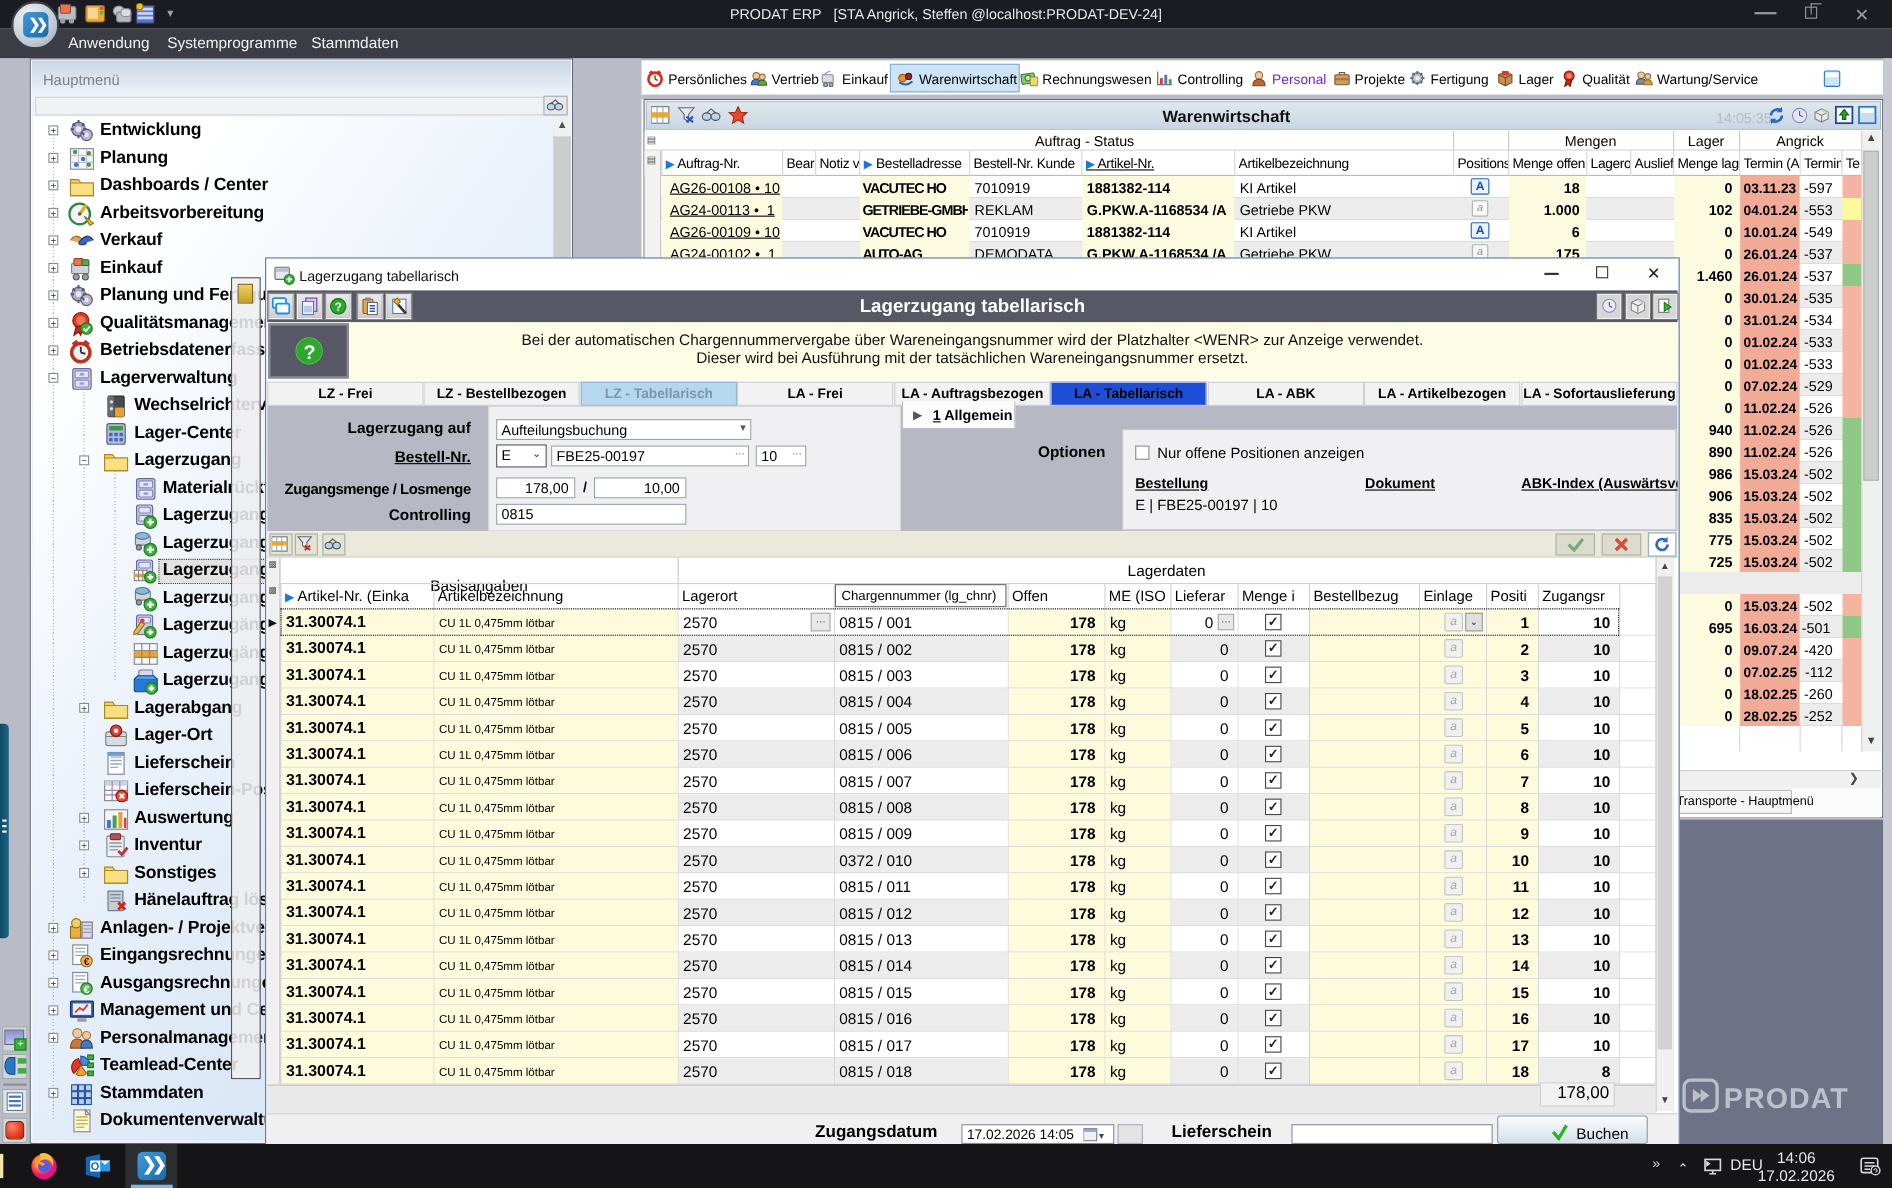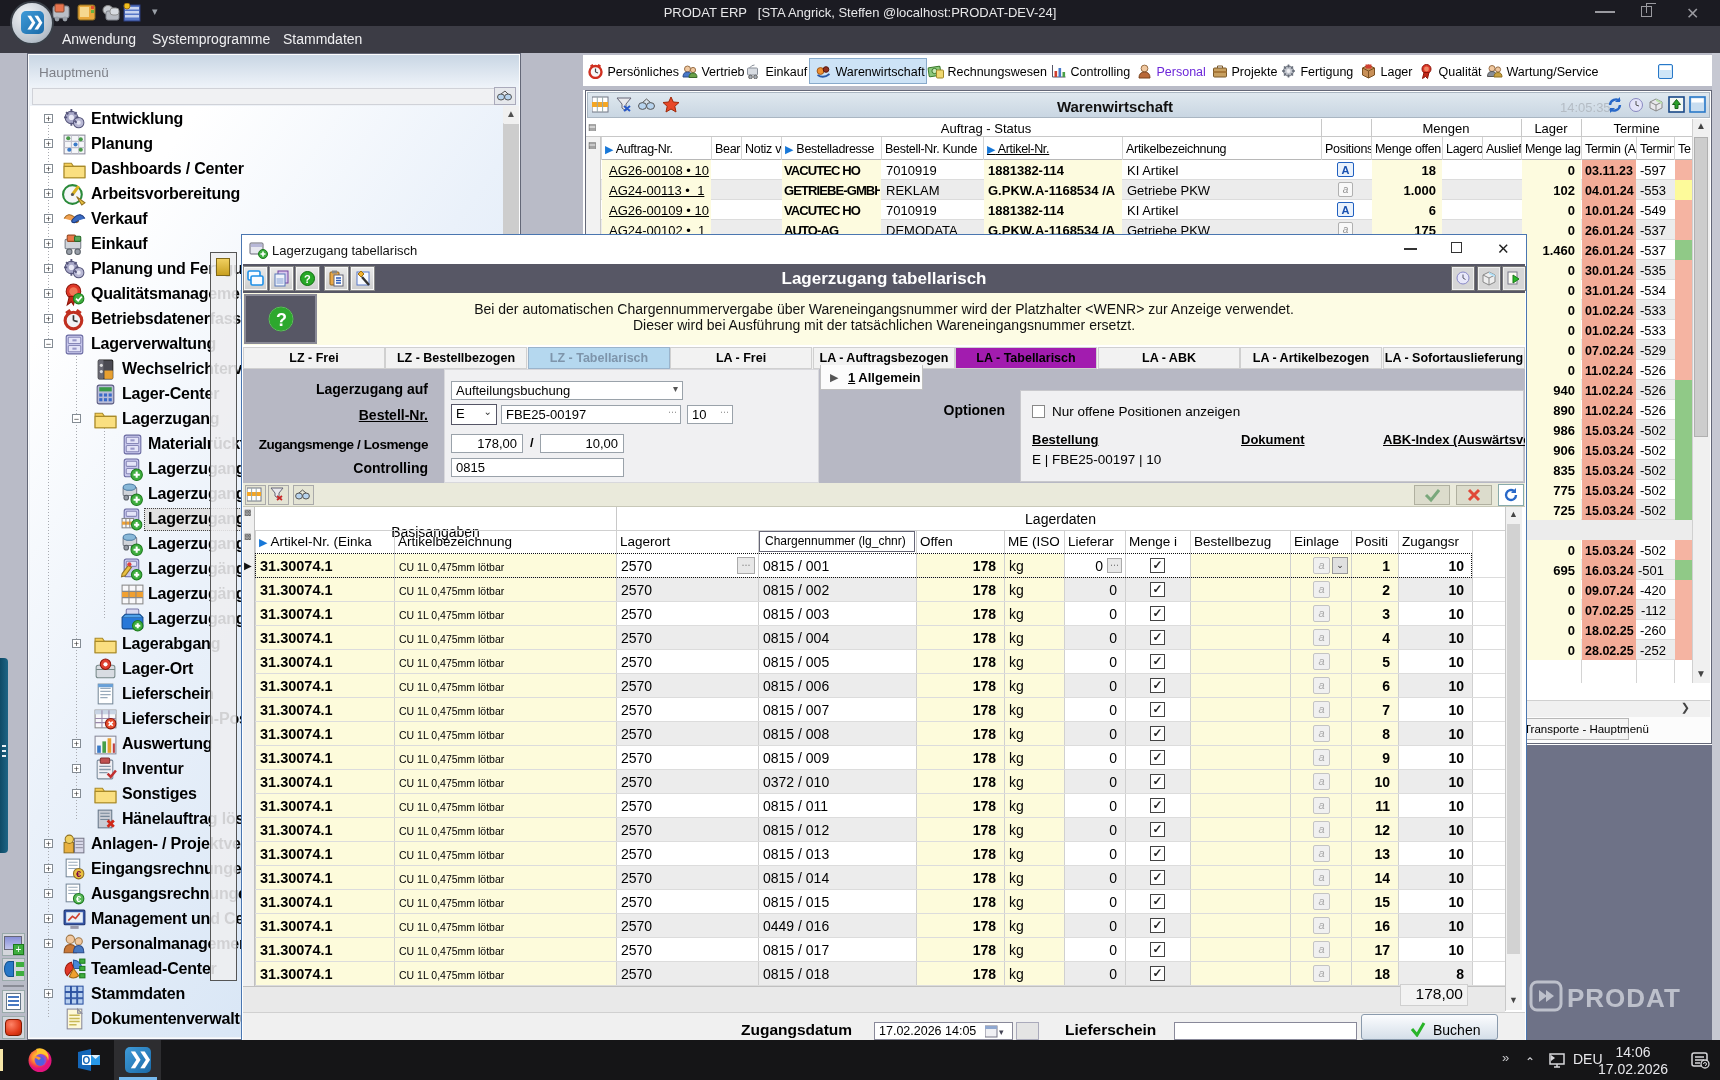--- a/index.html
+++ b/index.html
@@ -515,21 +515,21 @@
     </g>
 <g transform="translate(82,0)">
       <rect x="1" y="1" width="15" height="15" fill="#c8ddf0" stroke="#2878c8" stroke-width="1.6"></rect>
       <rect x="2.5" y="2.5" width="12" height="4" fill="#fff"></rect>
     </g>
 </svg>
 <div class="abs" style="left:586px;top:119px;width:1106px;height:18px;background:#fff;border-bottom:1px solid #c8c8c8;"></div>
 <div class="abs tc" style="left:601px;top:121px;width:770px;font-size:13px;">Auftrag - Status</div>
 <div class="abs tc" style="left:1371px;top:121px;width:150px;font-size:13px;">Mengen</div>
 <div class="abs tc" style="left:1521px;top:121px;width:60px;font-size:13px;">Lager</div>
-<div class="abs tc" style="left:1581px;top:121px;width:111px;font-size:13px;">Termine</div>
+<div class="abs tc" style="left:1581px;top:121px;width:111px;font-size:13px;">Angrick</div>
 <div class="abs" style="left:1321px;top:119px;width:1px;height:18px;background:#c8c8c8;"></div>
 <div class="abs" style="left:1371px;top:119px;width:1px;height:18px;background:#c8c8c8;"></div>
 <div class="abs" style="left:1521px;top:119px;width:1px;height:18px;background:#c8c8c8;"></div>
 <div class="abs" style="left:1581px;top:119px;width:1px;height:18px;background:#c8c8c8;"></div>
 <div class="abs" style="left:586px;top:137px;width:1106px;height:23px;background:#fff;border-bottom:1px solid #b8b8b8;"></div>
 <div class="abs" style="left:605px;top:142px;width:106px;font-size:12.5px;letter-spacing:-0.3px;white-space:nowrap;overflow:hidden;"><span style="color:#1878d8;font-size:11px;">▶</span> Auftrag-Nr.</div>
 <div class="abs" style="left:715px;top:142px;width:26px;font-size:12.5px;letter-spacing:-0.3px;white-space:nowrap;overflow:hidden;">Bear</div>
 <div class="abs" style="left:745px;top:142px;width:36px;font-size:12.5px;letter-spacing:-0.3px;white-space:nowrap;overflow:hidden;">Notiz v</div>
 <div class="abs" style="left:785px;top:142px;width:96px;font-size:12.5px;letter-spacing:-0.3px;white-space:nowrap;overflow:hidden;"><span style="color:#1878d8;font-size:11px;">▶</span> Bestelladresse</div>
 <div class="abs" style="left:885px;top:142px;width:98px;font-size:12.5px;letter-spacing:-0.3px;white-space:nowrap;overflow:hidden;">Bestell-Nr. Kunde</div>
@@ -939,21 +939,21 @@
     <circle cx="14" cy="14" r="12" fill="none" stroke="#88d888" stroke-width="1" opacity="0.7"></circle>
     <text x="9" y="21" font-size="18" font-weight="bold" fill="#fff">?</text>
   </svg>
 <div class="abs tc" style="left:321px;top:301px;width:1126px;z-index:11;font-size:14px;color:#111;">Bei der automatischen Chargennummervergabe über Wareneingangsnummer wird der Platzhalter &lt;WENR&gt; zur Anzeige verwendet.<br>Dieser wird bei Ausführung mit der tatsächlichen Wareneingangsnummer ersetzt.</div>
 <div class="abs" style="left:243px;top:347px;width:1282px;height:22px;background:#f2f2f2;z-index:11;"></div>
 <div class="abs b tc" style="left:243px;top:347px;width:142px;height:22px;background:#f2f2f2;border:1px solid #d0d0d0;z-index:11;font-size:12.5px;color:#000;line-height:21px;white-space:nowrap;overflow:hidden;">LZ - Frei</div>
 <div class="abs b tc" style="left:385px;top:347px;width:142px;height:22px;background:#f2f2f2;border:1px solid #d0d0d0;z-index:11;font-size:12.5px;color:#000;line-height:21px;white-space:nowrap;overflow:hidden;">LZ - Bestellbezogen</div>
 <div class="abs b tc" style="left:528px;top:347px;width:142px;height:22px;background:#b5d8ef;border:1px solid #9ab4cc;z-index:11;font-size:12.5px;color:#7e95ab;line-height:21px;white-space:nowrap;overflow:hidden;">LZ - Tabellarisch</div>
 <div class="abs b tc" style="left:670px;top:347px;width:142px;height:22px;background:#f2f2f2;border:1px solid #d0d0d0;z-index:11;font-size:12.5px;color:#000;line-height:21px;white-space:nowrap;overflow:hidden;">LA - Frei</div>
 <div class="abs b tc" style="left:813px;top:347px;width:142px;height:22px;background:#f2f2f2;border:1px solid #d0d0d0;z-index:11;font-size:12.5px;color:#000;line-height:21px;white-space:nowrap;overflow:hidden;">LA - Auftragsbezogen</div>
-<div class="abs b tc" style="left:955px;top:347px;width:142px;height:22px;background:#a21caf;border:1px solid #d0d0d0;z-index:11;font-size:12.5px;color:#000;line-height:21px;white-space:nowrap;overflow:hidden;">LA - Tabellarisch</div>
+<div class="abs b tc" style="left:955px;top:347px;width:142px;height:22px;background:#1d4ed8;border:1px solid #d0d0d0;z-index:11;font-size:12.5px;color:#000;line-height:21px;white-space:nowrap;overflow:hidden;">LA - Tabellarisch</div>
 <div class="abs b tc" style="left:1098px;top:347px;width:142px;height:22px;background:#f2f2f2;border:1px solid #d0d0d0;z-index:11;font-size:12.5px;color:#000;line-height:21px;white-space:nowrap;overflow:hidden;">LA - ABK</div>
 <div class="abs b tc" style="left:1240px;top:347px;width:142px;height:22px;background:#f2f2f2;border:1px solid #d0d0d0;z-index:11;font-size:12.5px;color:#000;line-height:21px;white-space:nowrap;overflow:hidden;">LA - Artikelbezogen</div>
 <div class="abs b tc" style="left:1383px;top:347px;width:142px;height:22px;background:#f2f2f2;border:1px solid #d0d0d0;z-index:11;font-size:12.5px;color:#000;line-height:21px;white-space:nowrap;overflow:hidden;">LA - Sofortauslieferung</div>
 <div class="abs" style="left:243px;top:369px;width:1282px;height:114px;background:#b7b8c4;z-index:11;"></div>
 <div class="abs" style="left:444px;top:369px;width:375px;height:114px;background:#f0f0f2;border:1px solid #d8d8dc;z-index:11;"></div>
 <div class="abs b tr" style="left:200px;top:381px;width:228px;z-index:11;font-size:14px;">Lagerzugang auf</div>
 <div class="abs b tr" style="left:200px;top:407px;width:228px;z-index:11;font-size:14px;text-decoration:underline;">Bestell-Nr.</div>
 <div class="abs b tr" style="left:200px;top:437px;width:228px;z-index:11;font-size:13.5px;letter-spacing:-0.4px;">Zugangsmenge / Losmenge</div>
 <div class="abs b tr" style="left:200px;top:460px;width:228px;z-index:11;font-size:14px;">Controlling</div>
 <div class="abs" style="left:451px;top:381px;width:232px;height:19px;background:#fff;border:1px solid #9aa2aa;z-index:11;font-size:13px;padding:1px 4px;">Aufteilungsbuchung<span style="float:right;color:#555;font-size:10px;">▾</span></div>
@@ -1431,21 +1431,21 @@
 <div class="abs" style="left:395px;top:914px;width:221px;height:24px;background:#fdfbdb;"></div>
 <div class="abs" style="left:917px;top:914px;width:87px;height:24px;background:#fdfbdb;"></div>
 <div class="abs" style="left:1005px;top:914px;width:59px;height:24px;background:#fdfbdb;"></div>
 <div class="abs" style="left:1191px;top:914px;width:99px;height:24px;background:#fdfbdb;"></div>
 <div class="abs" style="left:1291px;top:914px;width:60px;height:24px;background:#fdfbdb;"></div>
 <div class="abs" style="left:1352px;top:914px;width:46px;height:24px;background:#fdfbdb;"></div>
 <div class="abs" style="left:255px;top:937px;width:1250px;height:1px;background:#dcdcdc;"></div>
 <div class="abs b" style="left:260px;top:918px;font-size:14.5px;">31.30074.1</div>
 <div class="abs" style="left:399px;top:921px;font-size:10.5px;white-space:nowrap;">CU 1L 0,475mm lötbar</div>
 <div class="abs" style="left:621px;top:918px;font-size:14px;">2570</div>
-<div class="abs" style="left:763px;top:918px;font-size:14px;white-space:nowrap;">0449 / 016</div>
+<div class="abs" style="left:763px;top:918px;font-size:14px;white-space:nowrap;">0815 / 016</div>
 <div class="abs b tr" style="left:916px;top:918px;width:80px;font-size:14px;">178</div>
 <div class="abs" style="left:1009px;top:918px;font-size:14px;">kg</div>
 <div class="abs tr" style="left:1064px;top:918px;width:53px;font-size:14px;">0</div>
 <div class="abs" style="left:1150px;top:918px;width:15px;height:15px;background:#fff;border:1.4px solid #444;font-size:12px;line-height:13px;text-align:center;color:#222;font-weight:bold;">✓</div>
 <div class="abs" style="left:1313px;top:917px;width:17px;height:17px;background:#f0f0f0;border:1px solid #c4c4c4;border-radius:2px;color:#a8a8a8;font-size:11px;font-style:italic;text-align:center;line-height:15px;">a</div>
 <div class="abs b tr" style="left:1351px;top:918px;width:39px;font-size:14px;">16</div>
 <div class="abs b tr" style="left:1398px;top:918px;width:66px;font-size:14px;">10</div>
 <div class="abs" style="left:617px;top:938px;width:141px;height:24px;background:#fff;"></div>
 <div class="abs" style="left:759px;top:938px;width:157px;height:24px;background:#fff;"></div>
 <div class="abs" style="left:1065px;top:938px;width:60px;height:24px;background:#fff;"></div>

